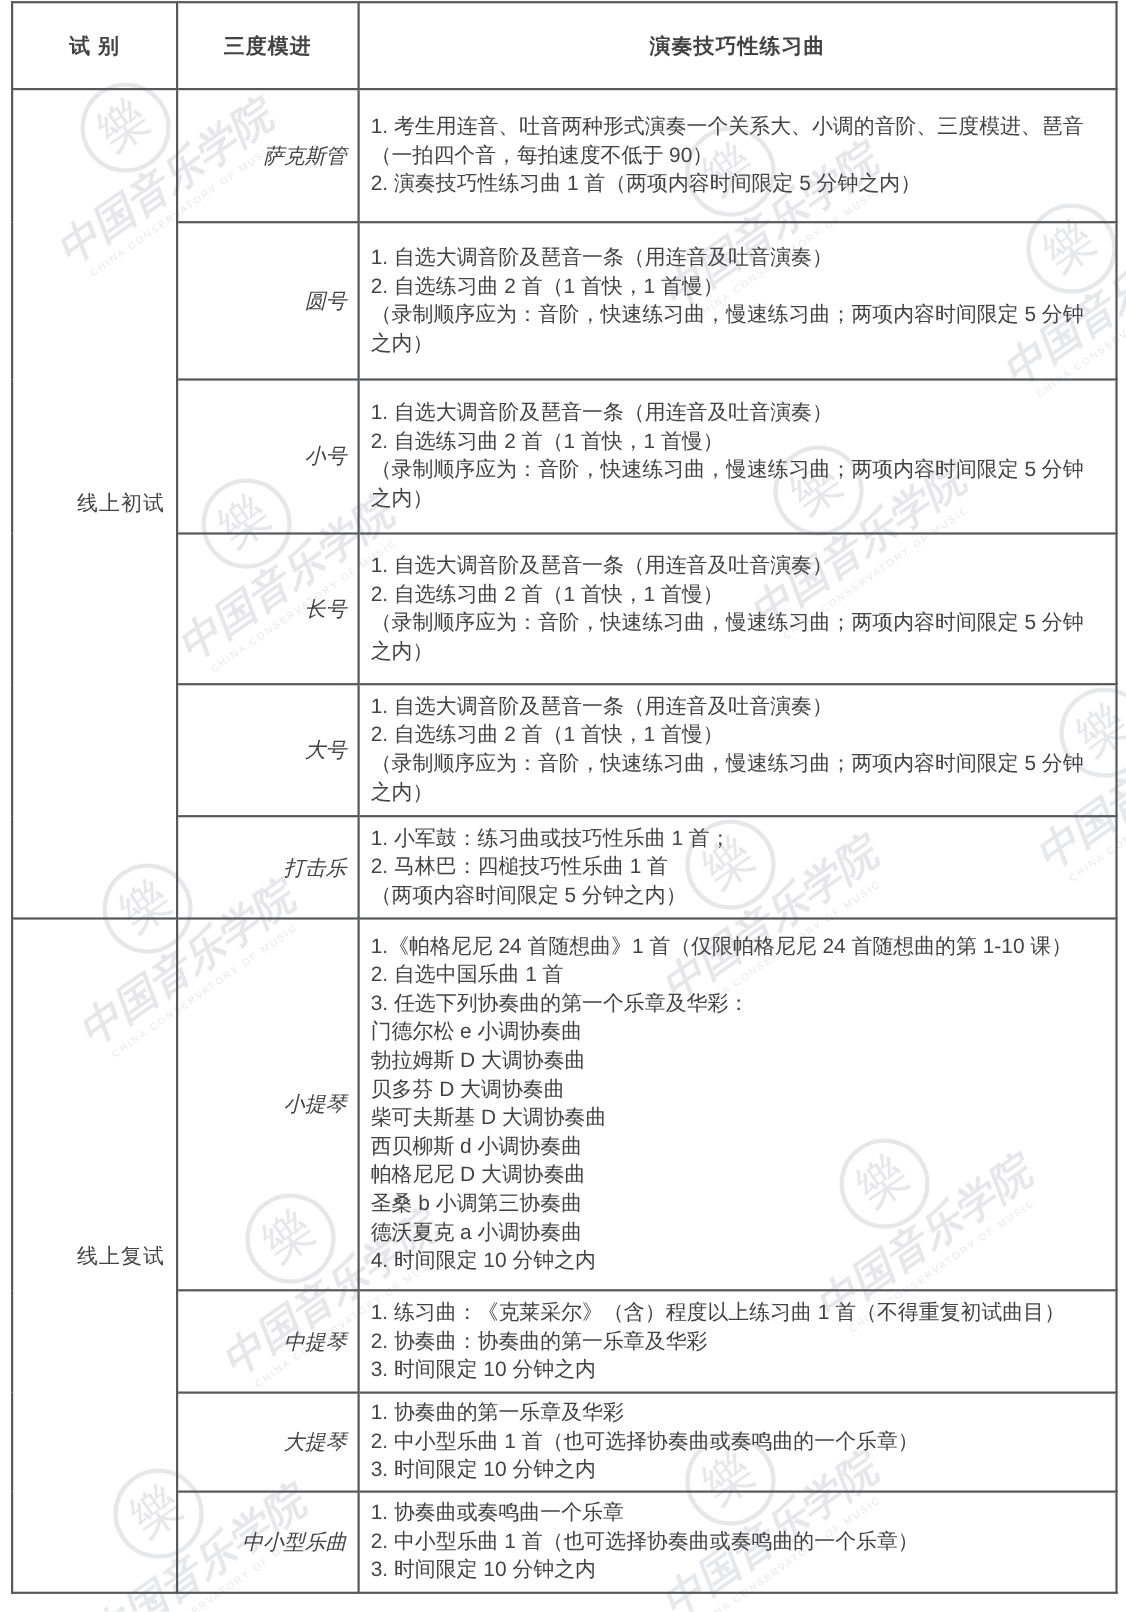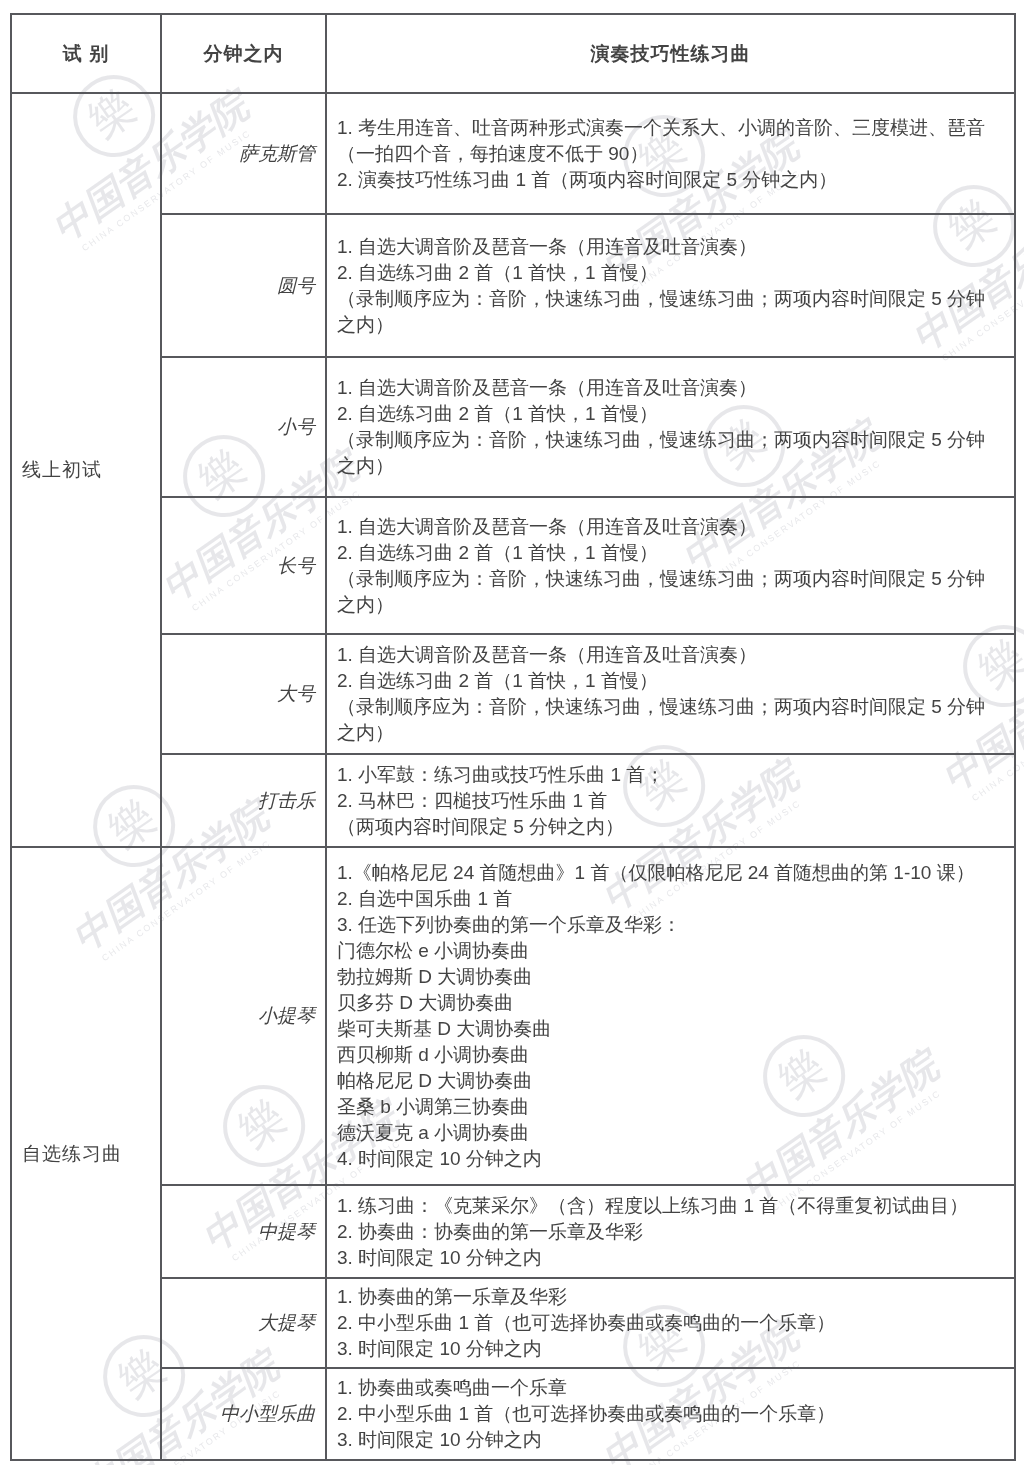--- a/index.html
+++ b/index.html
@@ -47,21 +47,21 @@
   .wm .wm-en{
     display:block;
     font-size:9px;
     letter-spacing:2px;
     margin-top:4px;
     white-space:nowrap;
   }
   
   .sheet{
     position:absolute;
-    left:10px;top:13px;
+    left:10px;top:1px;
     z-index:1;
   }
   table.exam{
     border-collapse:collapse;
     table-layout:fixed;
     width:1004px;
     background:transparent;
   }
   table.exam col.c1{width:150px;}
   table.exam col.c2{width:165px;}
@@ -77,21 +77,21 @@
     background:#ae1a20;
     color:#ffffff;
     font-weight:bold;
     font-size:20px;
     height:69px;
     text-align:center;
     letter-spacing:1px;
     border-color:#57585c;
   }
   td.section-cell{
-    text-align:left;
+    text-align:right;
     vertical-align:middle;
     font-size:19px;
     letter-spacing:1px;
     margin-left:16px;
   }
   td.subject-cell{
     text-align:right;
     vertical-align:middle;
     font-size:19px;
     font-style:italic;
@@ -134,21 +134,21 @@
 <div class="sheet">
   <table class="exam">
     <colgroup>
         <col class="c1">
         <col class="c2">
         <col class="c3">
       </colgroup>
     <thead>
       <tr>
         <th>试 别</th>
-        <th>分钟之内</th>
+        <th>三度模进</th>
         <th>演奏技巧性练习曲</th>
       </tr>
     </thead>
     <tbody>
       <tr class="h-sax">
         <td class="section-cell" rowspan="6">线上初试</td>
         <td class="subject-cell">萨克斯管</td>
         <td class="content-cell">1. 考生用连音、吐音两种形式演奏一个关系大、小调的音阶、三度模进、琶音（一拍四个音，每拍速度不低于 90）
 2. 演奏技巧性练习曲 1 首（两项内容时间限定 5 分钟之内）</td>
       </tr>
@@ -176,21 +176,21 @@
 2. 自选练习曲 2 首（1 首快，1 首慢）
 （录制顺序应为：音阶，快速练习曲，慢速练习曲；两项内容时间限定 5 分钟之内）</td>
       </tr>
       <tr class="h-perc">
         <td class="subject-cell">打击乐</td>
         <td class="content-cell">1. 小军鼓：练习曲或技巧性乐曲 1 首；
 2. 马林巴：四槌技巧性乐曲 1 首
 （两项内容时间限定 5 分钟之内）</td>
       </tr>
       <tr class="h-violin">
-        <td class="section-cell" rowspan="4">自选练习曲</td>
+        <td class="section-cell" rowspan="4">线上复试</td>
         <td class="subject-cell">小提琴</td>
         <td class="content-cell">1.《帕格尼尼 24 首随想曲》1 首（仅限帕格尼尼 24 首随想曲的第 1-10 课）
 2. 自选中国乐曲 1 首
 3. 任选下列协奏曲的第一个乐章及华彩：
 门德尔松 e 小调协奏曲
 勃拉姆斯 D 大调协奏曲
 贝多芬 D 大调协奏曲
 柴可夫斯基 D 大调协奏曲
 西贝柳斯 d 小调协奏曲
 帕格尼尼 D 大调协奏曲

